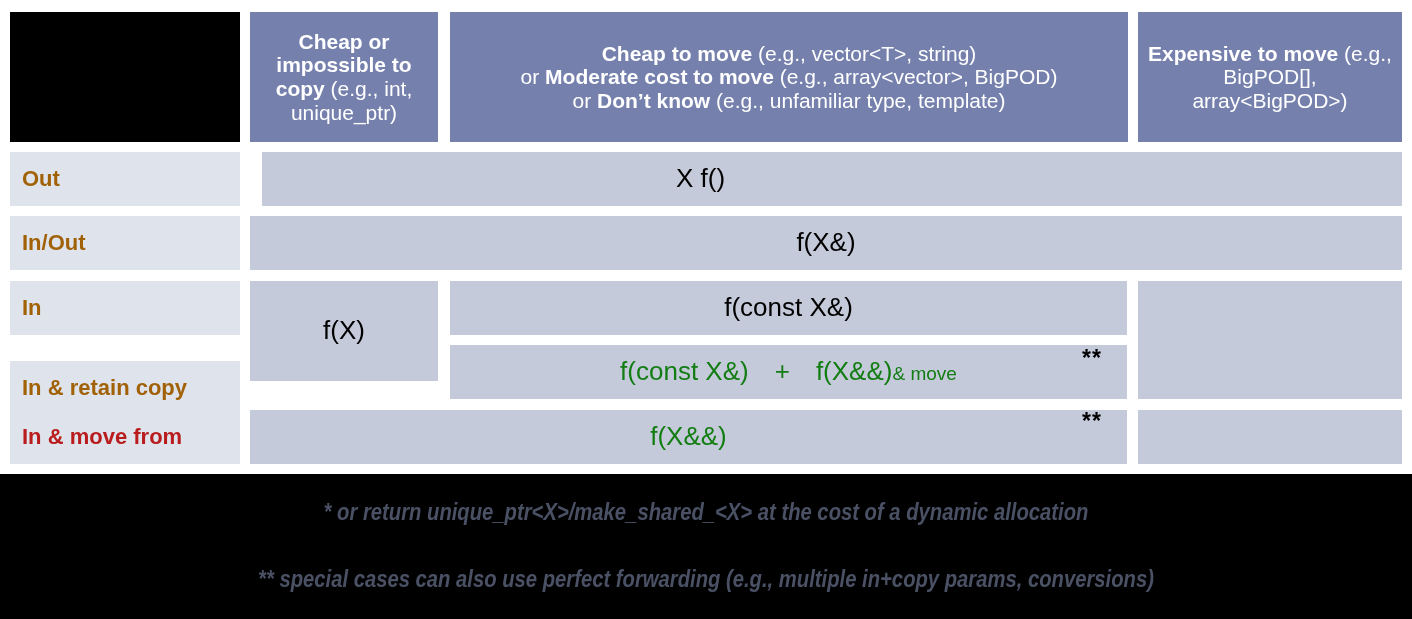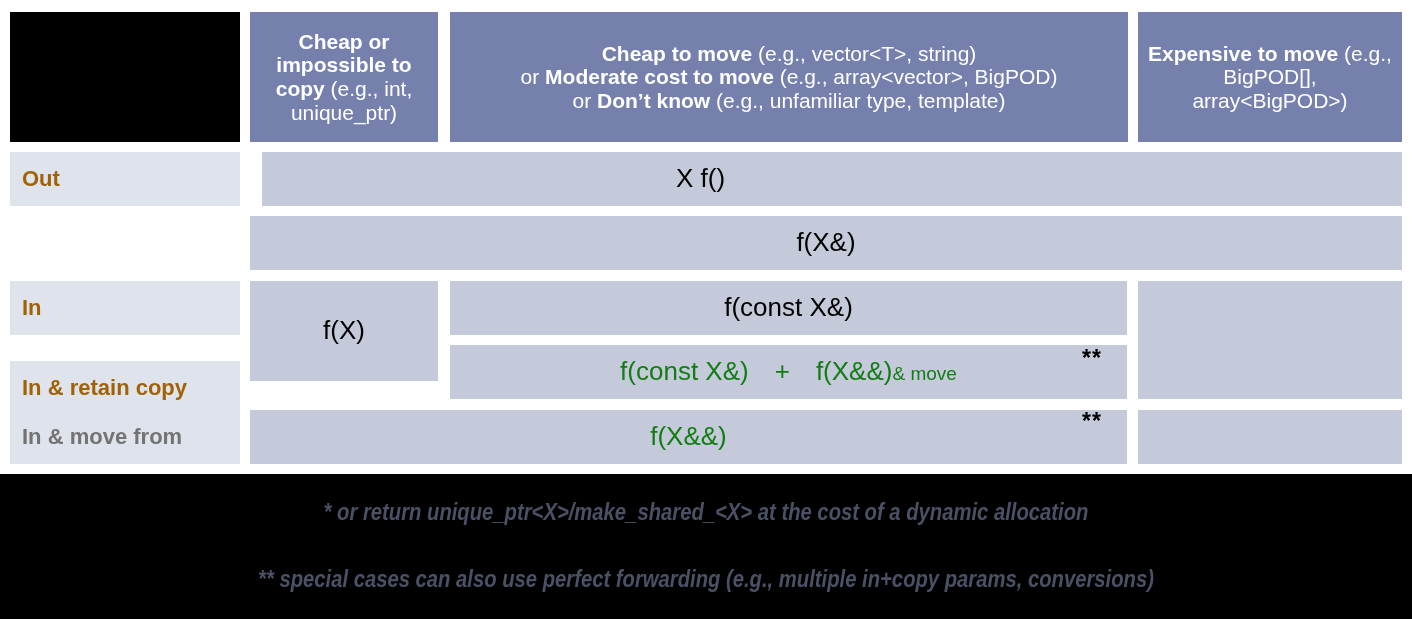--- a/index.html
+++ b/index.html
@@ -43,21 +43,21 @@
 
   .rowlabel {
     background: #dfe3eb;
     color: #a16207;
     font-weight: bold;
     font-size: 22px;
     justify-content: flex-start;
     padding-left: 12px;
     text-align: left;
   }
-  .rowlabel.green { color: #737373; }
+  .rowlabel.green { color: #b91c1c; }
 
   .body-cell {
     background: #c5cada;
     color: #000000;
     font-size: 26px;
     font-weight: normal;
   }
   .body-cell.green { color: #127d12; }
 
   .blackbox {
@@ -124,20 +124,23 @@
   <div class="cell hdr" style="left:1138px; top:12px; width:264px; height:130px; flex-direction:column;padding-left:8px;">
     <div>
       <b>Expensive to move</b><span class="lt"> (e.g., BigPOD[], array&lt;BigPOD&gt;)</span>
     </div>
   </div>
 
   <div class="cell rowlabel" style="left:10px; top:152px; width:230px; height:54px;">
     <span>Out</span>
   </div>
 
+  <div class="cell rowlabel" style="left:10px; top:216px; width:230px; height:54px;">
+    <span>In/Out</span>
+  </div>
 
   <div class="cell rowlabel" style="left:10px; top:281px; width:230px; height:54px;">
     <span>In</span>
   </div>
 
   <div class="cell rowlabel" style="left:10px; top:345px; width:230px; height:54px;margin-top:16px;">
     <span>In &amp; retain copy</span>
   </div>
 
   <div class="cell rowlabel green" style="left:10px; top:410px; width:230px; height:54px;">

